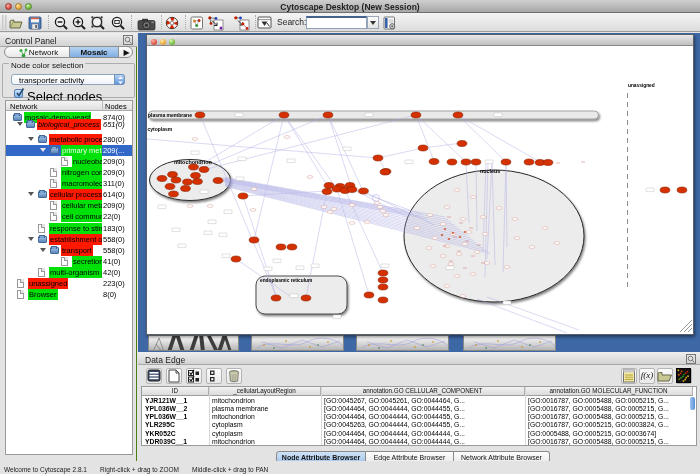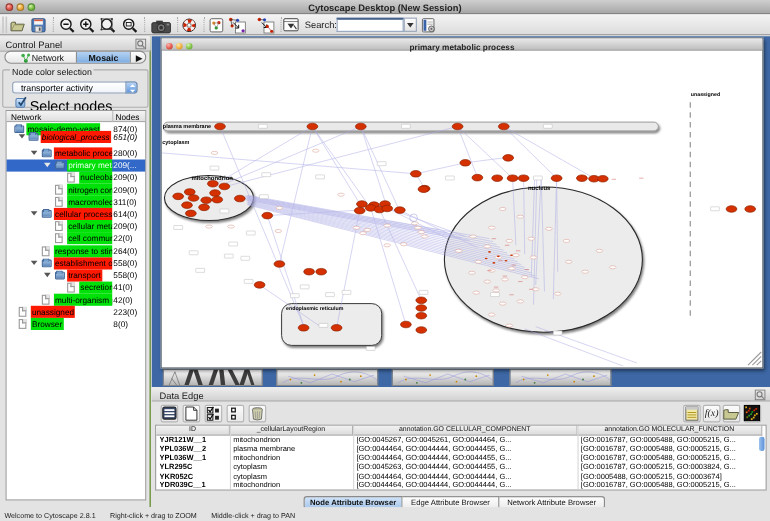--- a/index.html
+++ b/index.html
@@ -266,21 +266,21 @@
             <span class="cnt">209(0)</span>
           </div>
 <div class="trow" style="top:110.4px;">
             <span class="file" style="left:44px;"></span>
             <span class="hl" style="position:absolute;left:55px;top:0;background:#00e109;max-width:41px;">cell communicat</span>
             <span class="cnt">22(0)</span>
           </div>
 <div class="trow" style="top:121.5px;">
             <span class="file" style="left:32px;"></span>
             <span class="hl" style="position:absolute;left:43px;top:0;background:#00e109;max-width:53px;">response to stimul</span>
-            <span class="cnt">264(0)</span>
+            <span class="cnt">183(0)</span>
           </div>
 <div class="trow" style="top:132.6px;">
             <span class="arr" style="left:22px;border-top-color:#555;"></span>
             <span class="fold" style="left:32px;"></span>
             <span class="hl" style="position:absolute;left:43px;top:0;background:#ff1900;max-width:53px;">establishment of lo</span>
             <span class="cnt">558(0)</span>
           </div>
 <div class="trow" style="top:143.7px;">
             <span class="arr" style="left:34px;border-top-color:#555;"></span>
             <span class="fold" style="left:44px;"></span>
@@ -375,21 +375,20 @@
               <circle cx="22" cy="12" r="0.8"></circle>
               <circle cx="66" cy="9" r="0.8"></circle>
             </g>
           </svg></div>
       </div>
   <div id="iframe">
     <div id="ifhead">
       <div class="tl" style="left:4px;background:radial-gradient(circle at 35% 30%,#ffb3ab,#e2574b 55%,#b03a30);"></div>
       <div class="tl" style="left:13px;background:radial-gradient(circle at 35% 30%,#ffe9b0,#efaf3e 55%,#c8862a);"></div>
       <div class="tl" style="left:22px;background:radial-gradient(circle at 35% 30%,#d6f5b0,#7fc045 55%,#569a2e);"></div>
-      <div id="iftitle">primary metabolic process</div>
     </div>
     <svg id="netsvg" width="546" height="286" viewBox="0 0 546 286" style="position:absolute;left:0;top:12px;">
           <defs>
             <filter id="sh" x="-20%" y="-20%" width="150%" height="160%">
               <feDropShadow dx="1.2" dy="1.8" stdDeviation="1.2" flood-color="#000" flood-opacity="0.5"></feDropShadow>
             </filter>
           </defs>
           <rect x="1.5" y="64" width="450" height="8" rx="4" fill="#e9e9e9" stroke="#909090" stroke-width="0.8" filter="url(#sh)"></rect>
           <ellipse cx="347" cy="189" rx="90" ry="66" fill="#ececec" stroke="#2a2a2a" stroke-width="1" filter="url(#sh)"></ellipse>
           <ellipse cx="43" cy="133" rx="40.5" ry="20.5" fill="#ececec" stroke="#2a2a2a" stroke-width="1" filter="url(#sh)"></ellipse>

